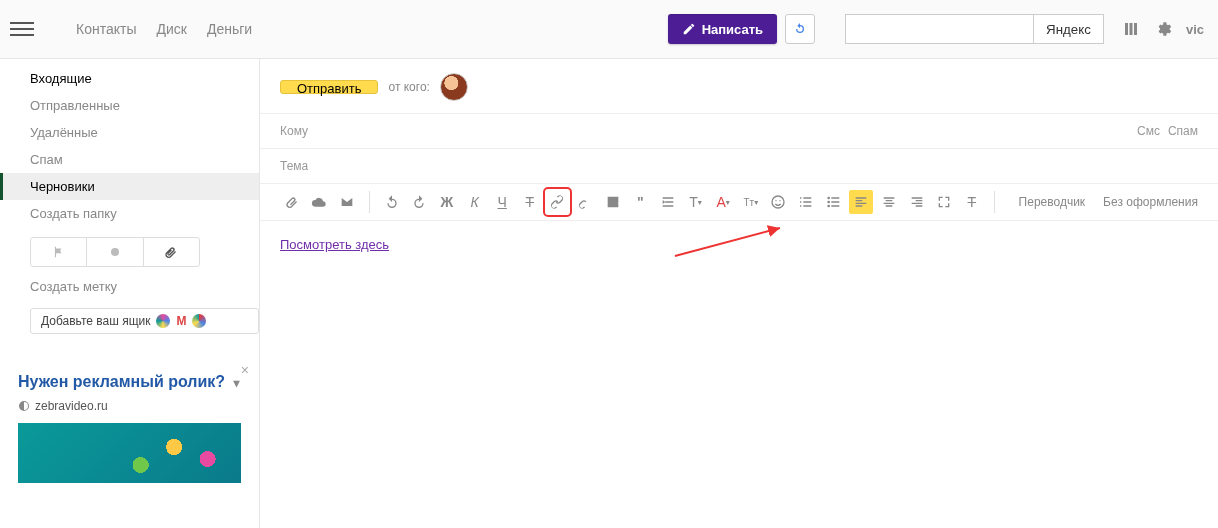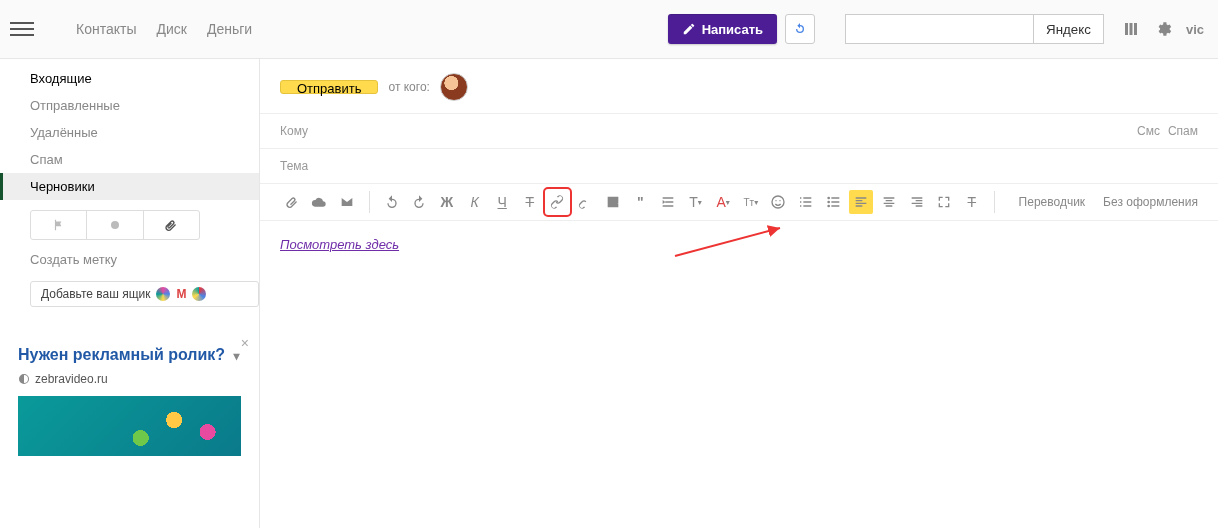--- a/index.html
+++ b/index.html
@@ -56,21 +56,21 @@
   .field-row .right-opts { position: absolute; right: 20px; display: flex; gap: 8px; color: #999; }
   .field-row .right-opts span { cursor: pointer; }
 
   .toolbar { border-top: 1px solid #eee; border-bottom: 1px solid #eee; background: #fff; padding: 6px 20px; display: flex; align-items: center; gap: 4px; flex-wrap: nowrap; }
   .tb-sep { width: 1px; height: 22px; background: #e0e0e0; margin: 0 6px; }
   .tb-btn { width: 24px; height: 24px; display: flex; align-items: center; justify-content: center; color: #888; cursor: pointer; border-radius: 2px; font-size: 14px; }
   .tb-btn.highlighted { outline: 2px solid #e33; outline-offset: 1px; }
   .tb-btn.bg-yellow { background: #ffdb4d; }
   .tb-txt { color: #888; font-size: 12px; cursor: pointer; margin-left: 14px; white-space: nowrap; }
 
-  .editor { padding: 16px 20px; position: relative; font-style: italic; }
+  .editor { padding: 16px 20px; position: relative; }
   .editor a { color: #6f2da8; text-decoration: underline; font-size: 13px; }
   .arrow { position: absolute; left: 410px; top: 2px; width: 120px; height: 40px; pointer-events: none; }
 
   svg { display: block; }
 </style>
 </head>
 <body>
 
 <div class="header">
   <div class="hamburger">
@@ -115,20 +115,21 @@
 </div>
 
 <div class="main">
 
   <aside class="sidebar">
     <div class="folder first">Входящие</div>
     <div class="folder">Отправленные</div>
     <div class="folder">Удалённые</div>
     <div class="folder">Спам</div>
     <div class="folder active">Черновики</div>
+    <div class="folder">Создать папку</div>
 
     <div class="sidebar-tools">
       <div class="tbtn">
           <svg width="14" height="14" viewBox="0 0 24 24">
             <path fill="#bbb" d="M5 3v18h2v-7h9l-2-4 2-4H7V3z"></path>
           </svg>
         </div>
       <div class="tbtn">
           <svg width="10" height="10" viewBox="0 0 10 10">
             <circle cx="5" cy="5" r="4" fill="#bbb"></circle>

